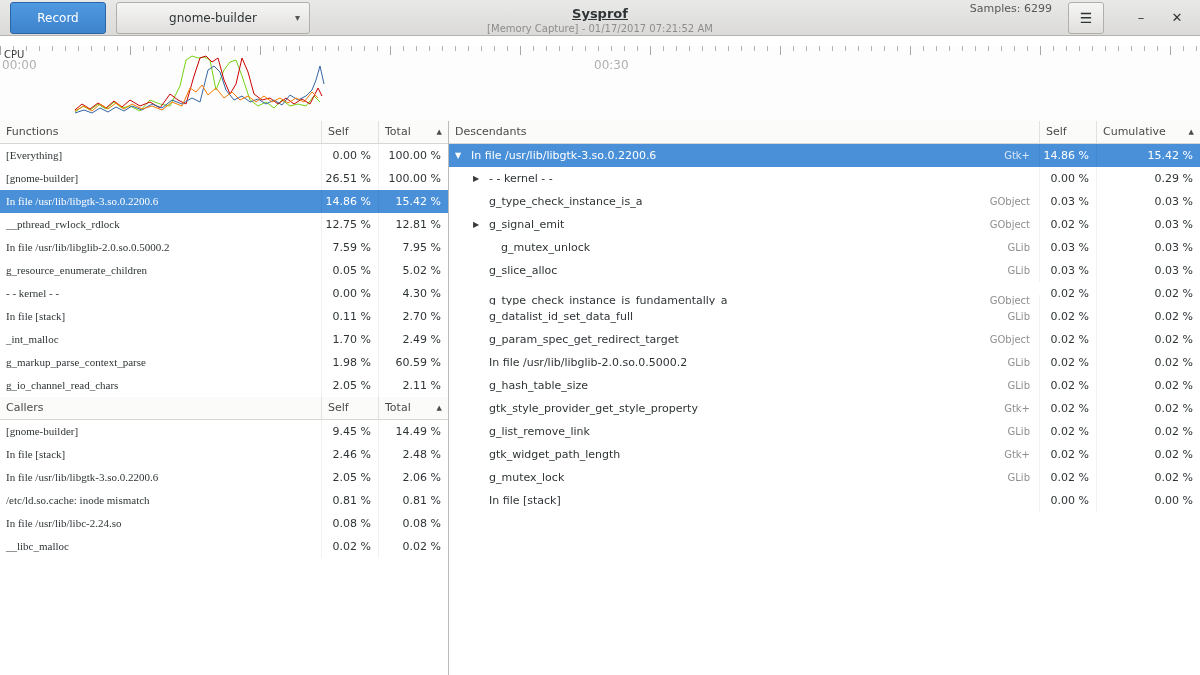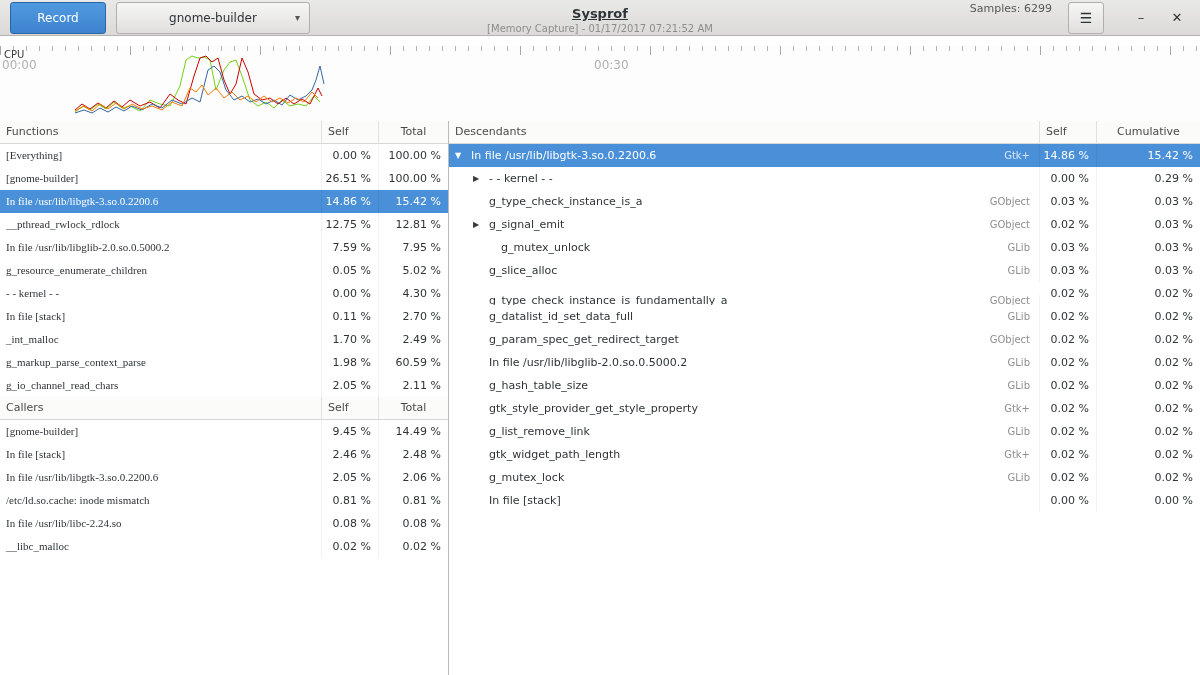--- a/index.html
+++ b/index.html
@@ -46,21 +46,21 @@
              box-sizing:content-box;background:#ffffff;}
   .right-pane{position:absolute;top:0;bottom:0;left:449px;right:0;background:#ffffff;}
 
   .cols-left{display:grid;grid-template-columns:1fr 57px 69px;}
   .cols-right{display:grid;grid-template-columns:1fr 57px 103px;}
 
   .thead{height:23px;line-height:22px;background:#fbfbfa;border-bottom:1px solid #d8d7d5;
          box-sizing:border-box;}
   .hcell{display:flex;align-items:center;padding:0 6px;color:#4a4a4a;
          border-right:1px solid #e2e1df;overflow:hidden;white-space:nowrap;}
-  .hcell:last-child{border-right:none;flex-direction:column;}
+  .hcell:last-child{border-right:none;}
   .sort{margin-left:auto;font-size:7px;color:#4a4a4a;padding-left:4px;}
 
   .trow{height:23px;line-height:23px;cursor:default;}
   .cell{overflow:hidden;white-space:nowrap;box-sizing:border-box;border-right:1px solid rgba(0,0,0,0.05);}
   .cell:last-child{border-right:none;}
   .cell.name{padding:0 6px;font-family:Liberation Serif, serif;}
   .cell.num{text-align:right;padding-right:7px;}
   .trow.selected{background:#4a90d9;color:#ffffff;}
   .trow.selected .exp{color:#ffffff;}
   .trow.selected .lib{color:#d9e6f7;}

